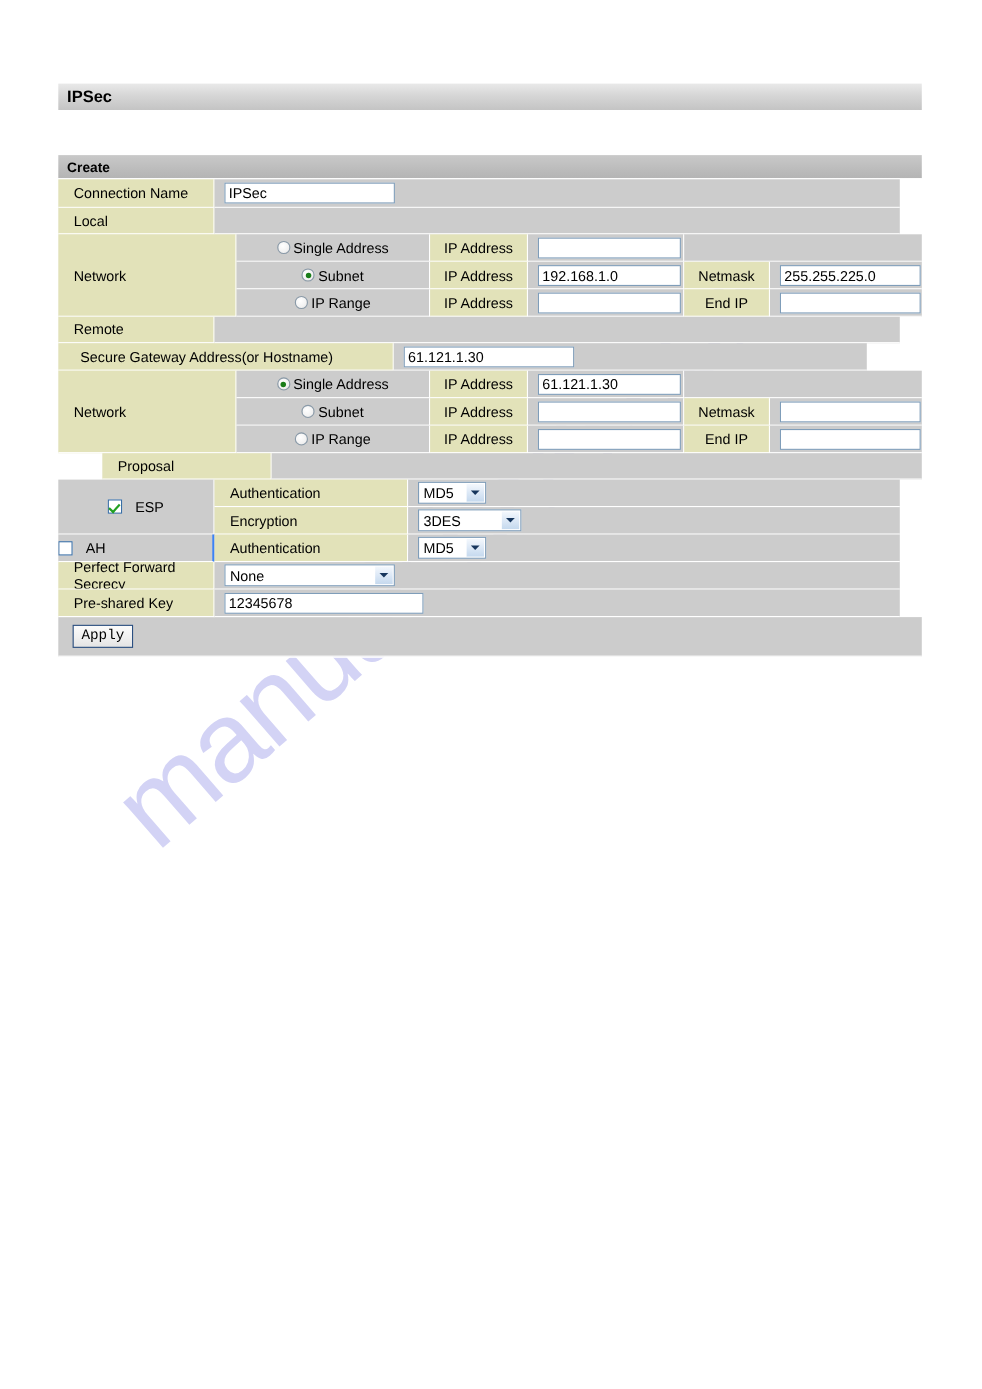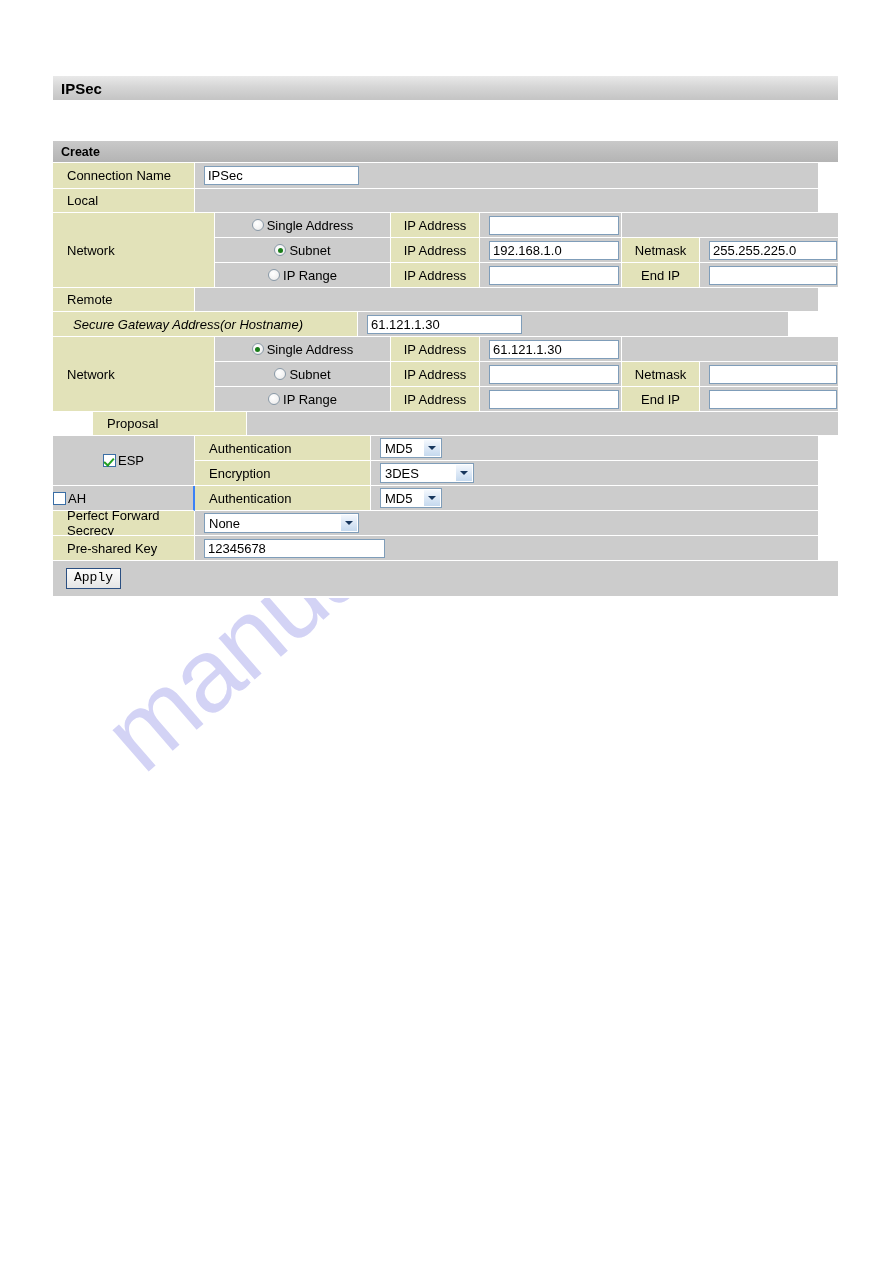--- a/index.html
+++ b/index.html
@@ -113,21 +113,21 @@
   .pad-l { padding-left: 9px; }
 
   
   .w-lab   { width: 142px; }   
   .w-opt   { width: 176px; }   
   .w-ipl   { width: 89px;  }   
   .w-ipv   { width: 142px; }   
   .w-nml   { width: 78px;  }   
   .w-nmv   { width: 138px; }   
   .w-rest  { width: 623px; }   
-  .w-sgl   { width: 305px; font-style: italic; }   
+  .w-sgl   { width: 305px; }   
   .w-sgv   { width: 430px; }   
   .w-prop  { width: 162px; margin-left: 40px; }
   .w-authl { width: 176px; }
 
   .h24 { height: 24px; }
   .h25 { height: 25px; }
   .h26 { height: 26px; }
 
   
   .stack { display: flex; flex-direction: column; }
@@ -225,21 +225,21 @@
     left: 2.5px; top: 2.5px;
     width: 5px; height: 5px;
     border-radius: 50%;
     background: #1a7d1a;
   }
 
   
   .check-wrap {
     display: inline-flex;
     align-items: center;
-    gap: 2px;
+    gap: 12px;
     font-size: 13px;
     cursor: default;
   }
   .checkbox {
     width: 13px; height: 13px;
     border: 1px solid #3a6ea5;
     background: #ffffff;
     box-sizing: border-box;
     position: relative;
     flex: none;

